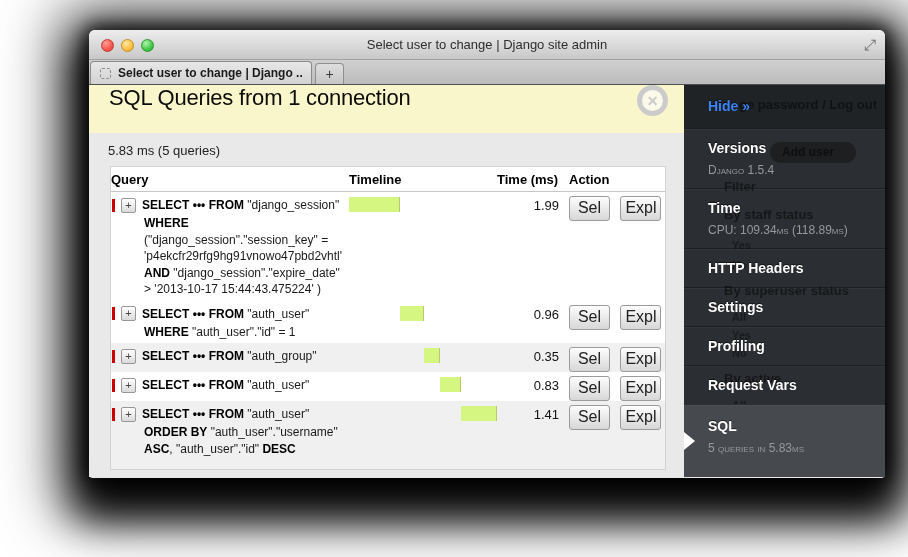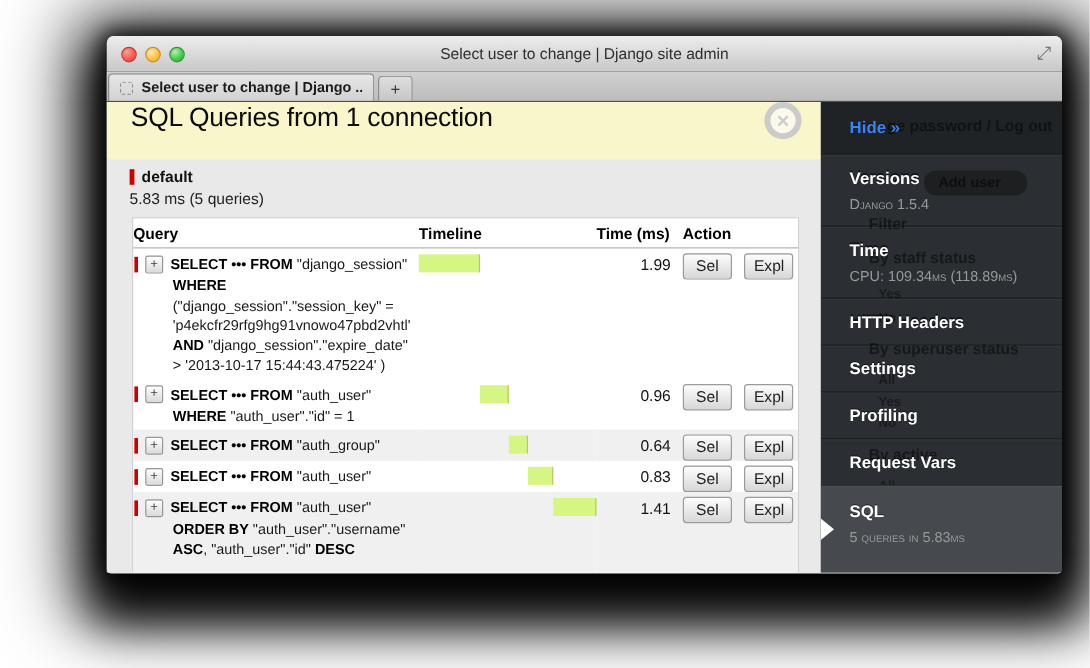--- a/index.html
+++ b/index.html
@@ -68,21 +68,21 @@
             background:linear-gradient(#fefefe,#dadada); font-size:11px; line-height:11px;
             color:#444; cursor:pointer; padding:0; }
   .sql { font-size:12px; color:#1a1a1a; white-space:nowrap; cursor:pointer; }
   .sql b, .qdetails b { color:#000; }
   .qdetails { padding-left:33px; font-size:12px; color:#1a1a1a; line-height:16.5px; }
   td.tl { padding-top:5px; }
   .track { position:relative; height:15px; width:100%; }
   .bar { position:absolute; top:0; height:15px; background:#d5f681; border-right:1px solid #b9c96a; }
   td.time { text-align:right; padding:6px 10px 0 0; font-size:13px; color:#111; }
   td.action { padding-top:4px; white-space:nowrap; }
-  .abtn { font-size:13px; color:#222; padding:2px 0 3px; width:41px; margin-right:6px;
+  .abtn { font-size:16px; color:#222; padding:2px 0 3px; width:41px; margin-right:6px;
           border:1px solid #9b9b9b; border-radius:3px; background:linear-gradient(#fdfdfd,#d7d7d7);
           box-shadow:0 1px 0 rgba(255,255,255,.6) inset; cursor:pointer; }
 
   
   .sidebar { width:201px; flex:none; position:relative; background:#2b2e32; overflow:hidden;
              border-radius:0 0 3px 0; }
   .ghost-layer { position:absolute; inset:0; }
   .ghost { position:absolute; font-size:13px; font-weight:bold; color:rgba(0,0,0,0.5); white-space:nowrap; }
   .ghost.small { font-size:11px; color:rgba(0,0,0,0.42); }
   .ghost.pill { background:rgba(0,0,0,0.32); color:rgba(0,0,0,0.55); border-radius:10px;
@@ -134,24 +134,20 @@
 
       <div class="panel">
         <div class="panel-header">
           <div class="panel-title">SQL Queries from 1 connection</div>
           <div class="close-btn">
             <span>✕</span>
           </div>
         </div>
 
         <div class="db-summary">
-          <div class="db-name-row">
-            <span class="db-marker"></span>
-            <span class="db-name">default</span>
-          </div>
           <div class="db-stats">5.83 ms (5 queries)</div>
         </div>
 
         <div class="table-wrap">
           <table class="queries">
             <thead>
               <tr>
                 <th class="h-query">Query</th>
                 <th class="h-timeline">Timeline</th>
                 <th class="h-time">Time (ms)</th>
@@ -216,21 +212,21 @@
         <button class="toggle">+</button>
         <span class="sql"><b>SELECT</b><span> </span><b>•••</b><span> </span><b>FROM</b><span> "auth_group"</span></span>
       </div>
       <div class="qdetails"></div>
     </td>
     <td class="tl">
                     <div class="track">
                       <div class="bar" style="left: 50.6003%; width: 10.9777%; background: rgb(213, 246, 129);"></div>
                     </div>
                   </td>
-    <td class="time">0.64</td>
+    <td class="time">0.35</td>
     <td class="action">
       <button class="abtn">Sel</button>
       <button class="abtn">Expl</button>
     </td>
   </tr>
 
   <tr>
     <td class="qcell">
       <div class="qmain">
         <span class="qmarker"></span>

